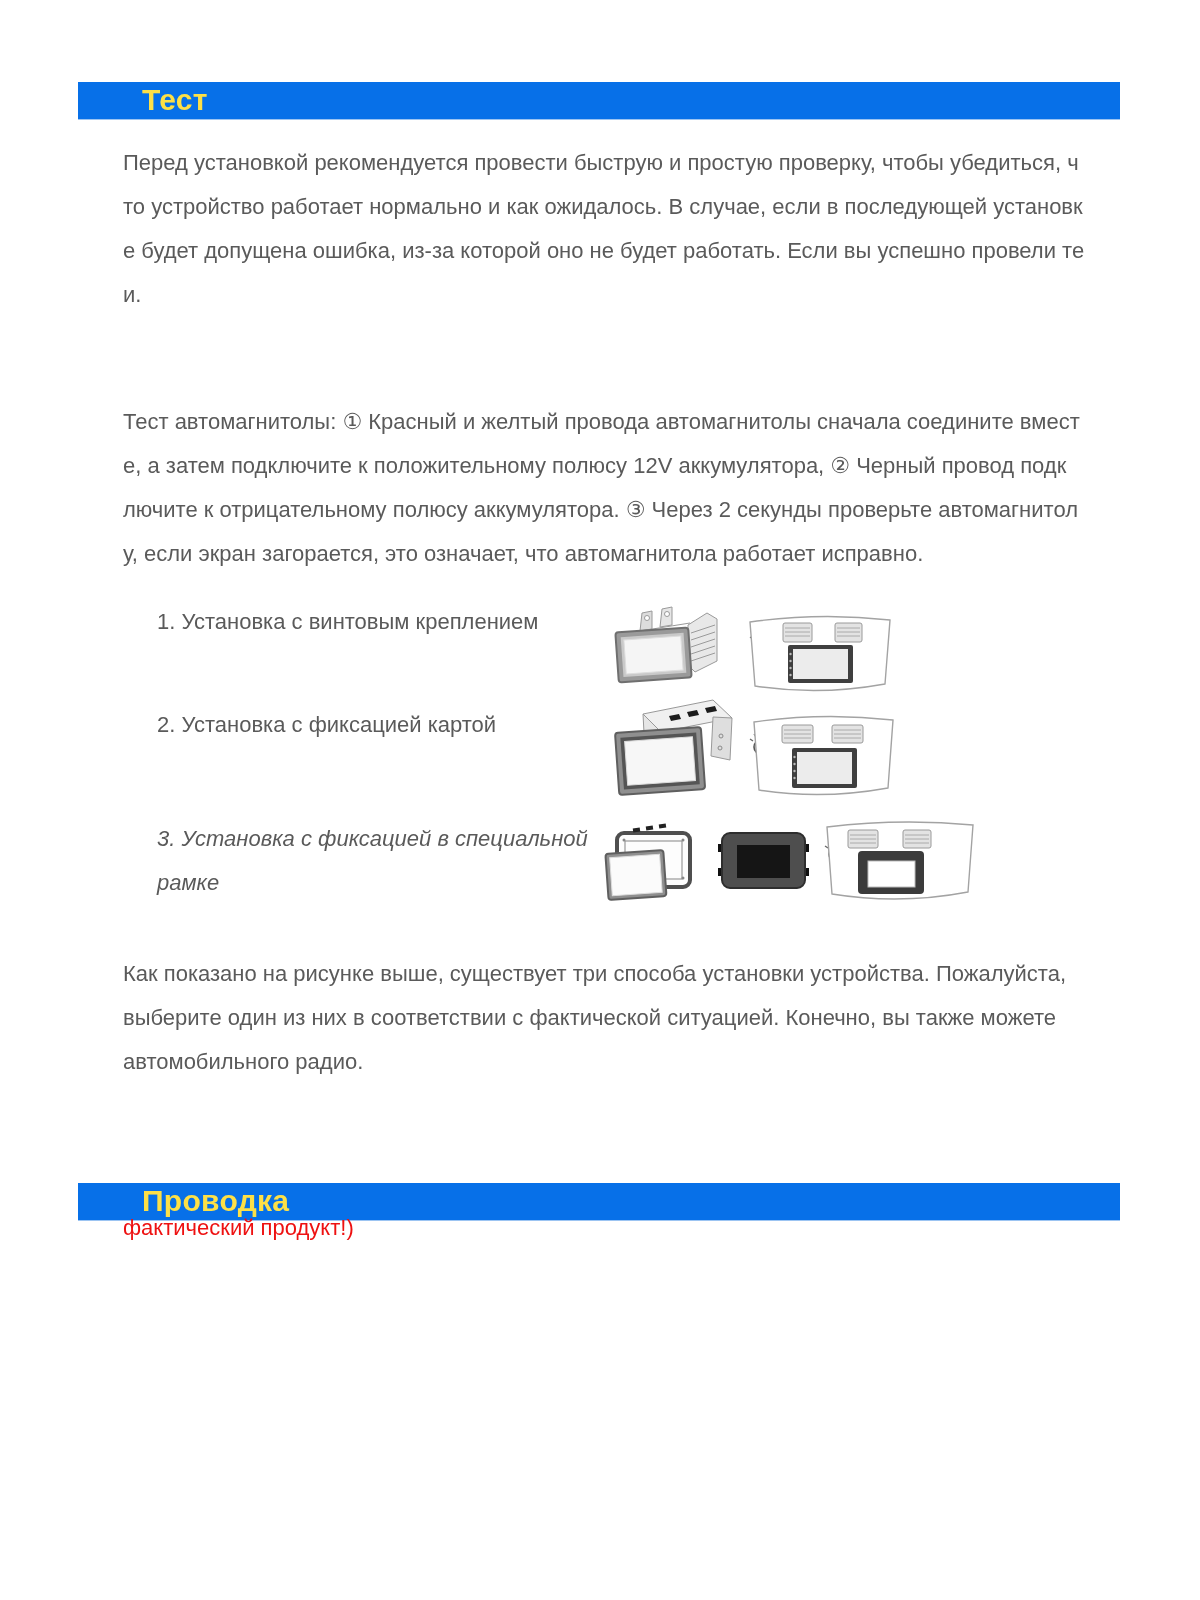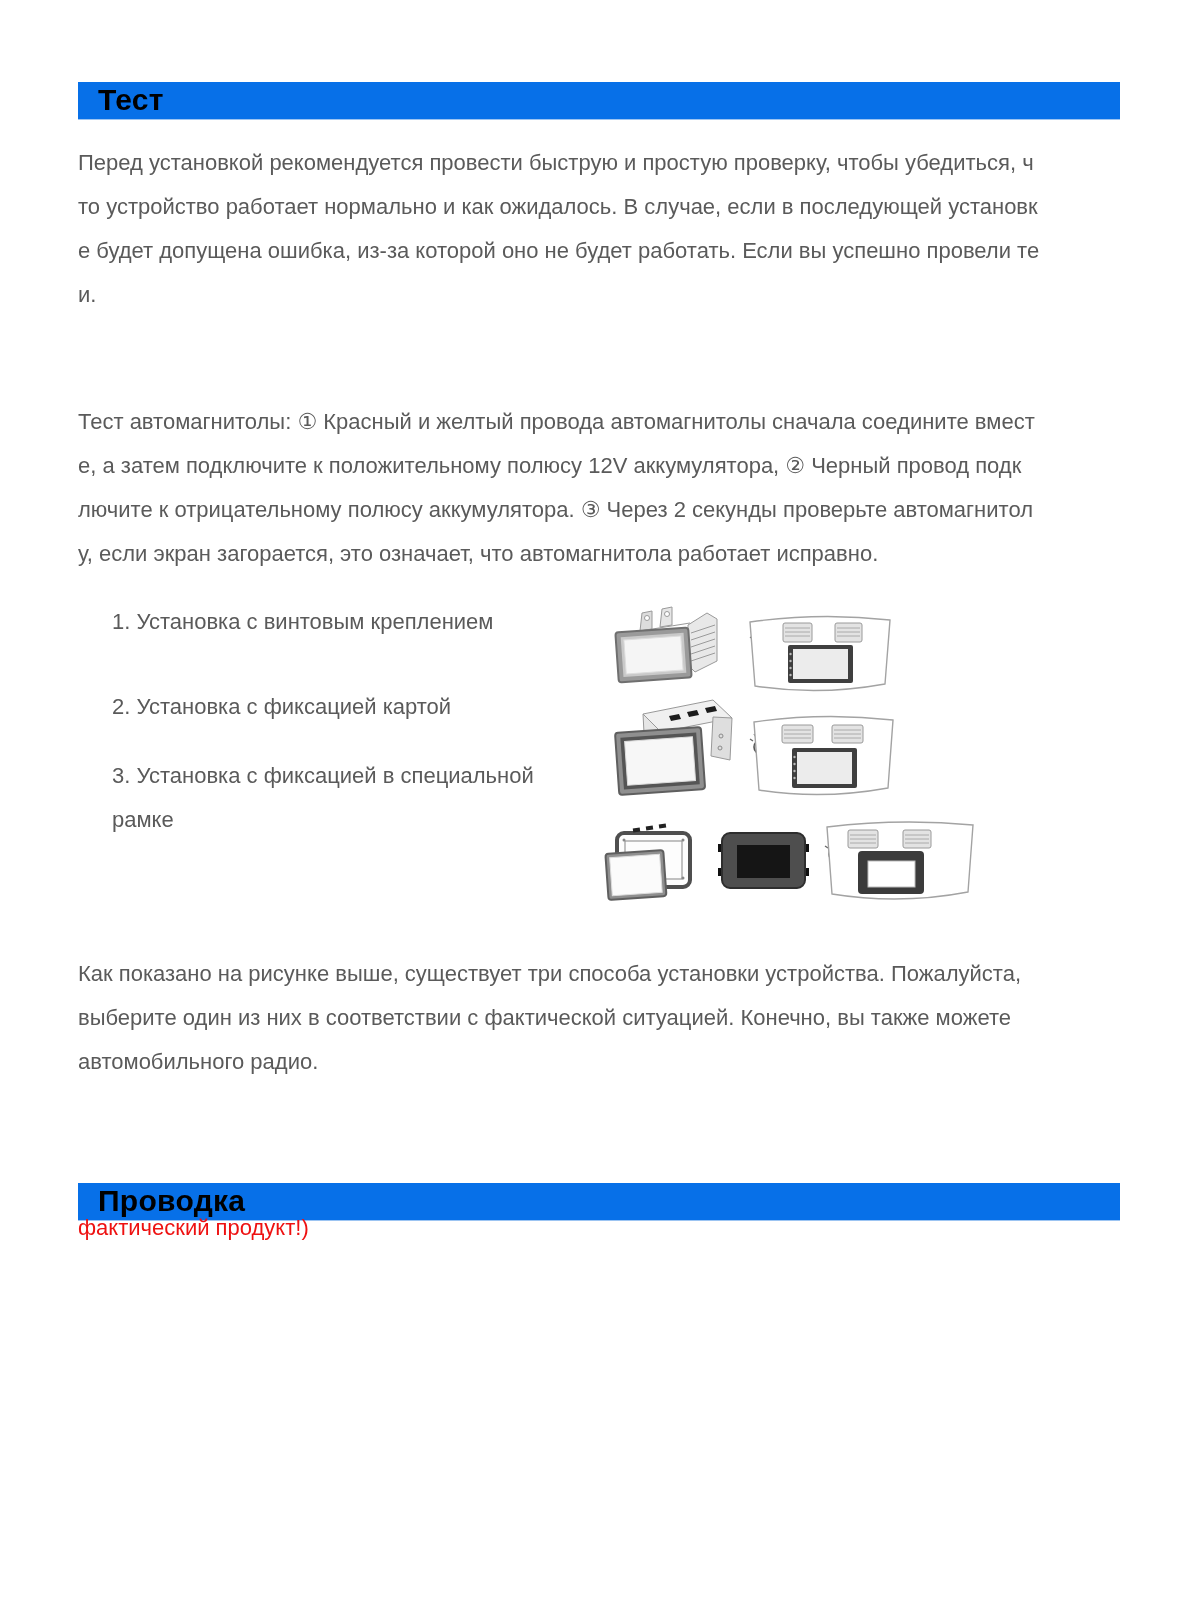--- a/index.html
+++ b/index.html
@@ -14,29 +14,31 @@
     position:absolute;left:78px;width:1042px;height:37px;
     background:#0770e8;
     border-bottom:1px solid #9cc4f2;
   }
   .bar-title{
     display:block;
     padding-left:20px;
     font-size:30px;
     font-weight:bold;
     line-height:36px;
-    color:#000000;
+    color:#fde047;
     letter-spacing:0.3px;
     white-space:nowrap;
+    margin-left:44px;
   }
   .para{position:absolute;left:78px;}
   .tline{
     height:44px;line-height:44px;
     font-size:22px;color:#5a5a5a;
     white-space:nowrap;
+    margin-left:45px;
   }
   .list-item{position:absolute;left:112px;}
   .note .tline{color:#ee1111;}
   .illus{position:absolute;}
   svg{display:block;}
 </style>
 </head>
 <body>
 
 <div class="page">
@@ -55,24 +57,24 @@
   <div class="para" style="top:400px;">
     <div class="tline">Тест автомагнитолы: ① Красный и желтый провода автомагнитолы сначала соедините вмест</div>
     <div class="tline">е, а затем подключите к положительному полюсу 12V аккумулятора, ② Черный провод подк</div>
     <div class="tline">лючите к отрицательному полюсу аккумулятора. ③ Через 2 секунды проверьте автомагнитол</div>
     <div class="tline">у, если экран загорается, это означает, что автомагнитола работает исправно.</div>
   </div>
 
   <div class="list-item" style="top:600px;text-align:right;">
     <div class="tline">1. Установка с винтовым креплением</div>
   </div>
-  <div class="list-item" style="top:685px;">
+  <div class="list-item" style="top:703px;">
     <div class="tline">2. Установка с фиксацией картой</div>
   </div>
-  <div class="list-item" style="top:754px;">
+  <div class="list-item" style="top:817px;font-style:italic;">
     <div class="tline">3. Установка с фиксацией в специальной</div>
     <div class="tline">рамке</div>
   </div>
 
   <div class="illus" style="left:595px;top:585px;">
     <svg width="310" height="112" viewBox="0 0 310 112">
 
       <g>
         <polygon points="45,46 47,28 57,26 57,44" fill="#dcdcdc" stroke="#9a9a9a" stroke-width="1"></polygon>
         <polygon points="65,42 67,24 77,22 77,40" fill="#e6e6e6" stroke="#9a9a9a" stroke-width="1"></polygon>

